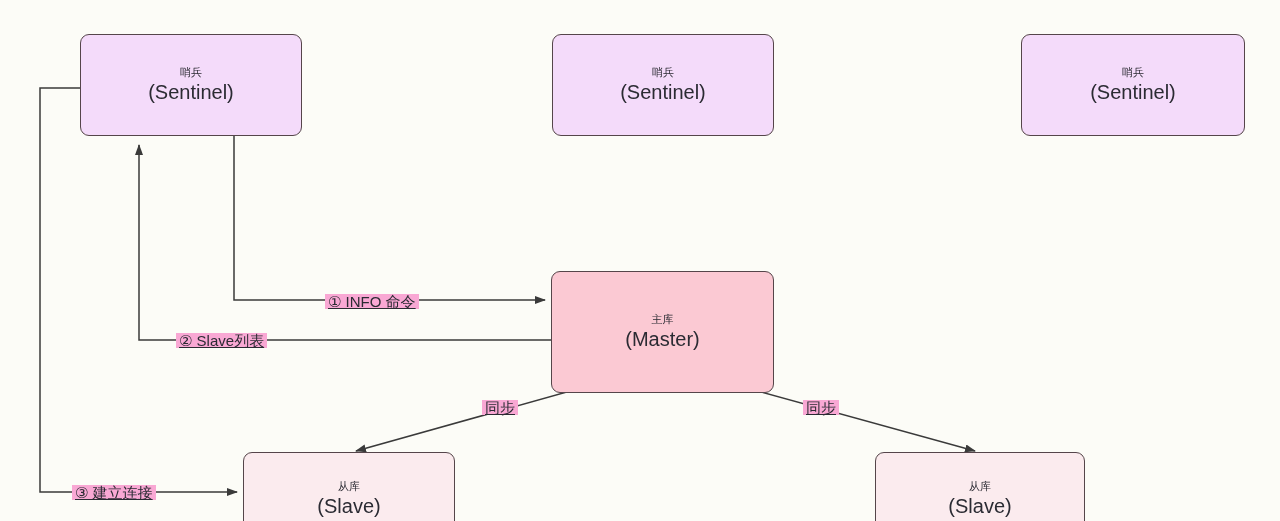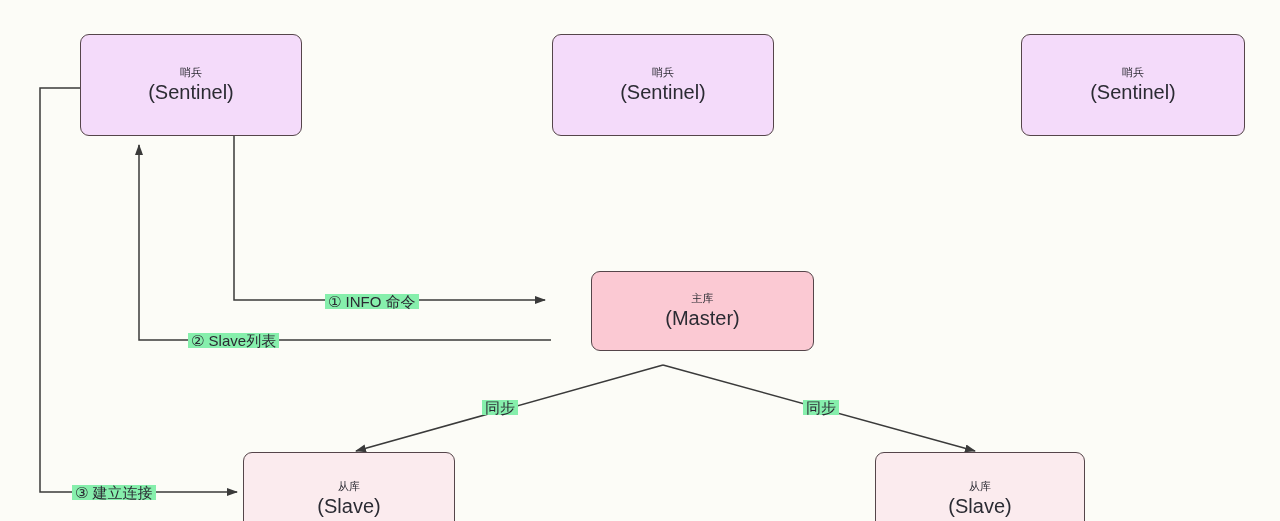--- a/index.html
+++ b/index.html
@@ -56,24 +56,25 @@
     background: #fbc9d3;
   }
   .node-slave {
     background: #fbebee;
   }
   .edge-label {
     position: absolute;
     font-size: 15px;
     color: #2b2b33;
     white-space: nowrap;
-    background: #86efac;
+    background: #f9a8d4;
     padding: 0 3px;
     z-index: 3;
     line-height: 1;
+    text-decoration: underline;
   }
 </style>
 </head>
 <body>
 
 <div id="diagram-root">
 
   <svg id="edge-layer" viewBox="0 0 1280 521" width="1280" height="521" xmlns="http://www.w3.org/2000/svg">
     <defs>
       <marker id="arrowhead" markerWidth="11" markerHeight="8" refX="10" refY="4" orient="auto" markerUnits="userSpaceOnUse">
@@ -110,38 +111,38 @@
   <div class="node node-sentinel" style="left:552px; top:34px; width:222px; height:102px;">
     <span class="cn">哨兵</span>
     <span class="en">(Sentinel)</span>
   </div>
 
   <div class="node node-sentinel" style="left:1021px; top:34px; width:224px; height:102px;">
     <span class="cn">哨兵</span>
     <span class="en">(Sentinel)</span>
   </div>
 
-  <div class="node node-master" style="left:551px; top:271px; width:223px; height:80px;margin-left:40px;">
+  <div class="node node-master" style="left:551px; top:271px; width:223px; height:122px;">
     <span class="cn">主库</span>
     <span class="en">(Master)</span>
   </div>
 
   <div class="node node-slave" style="left:243px; top:452px; width:212px; height:94px;">
     <span class="cn">从库</span>
     <span class="en">(Slave)</span>
   </div>
 
   <div class="node node-slave" style="left:875px; top:452px; width:210px; height:94px;">
     <span class="cn">从库</span>
     <span class="en">(Slave)</span>
   </div>
 
   <div class="edge-label" style="left:325px; top:294px;">① INFO 命令</div>
 
-  <div class="edge-label" style="left:188px; top:333px;">② Slave列表</div>
+  <div class="edge-label" style="left:176px; top:333px;">② Slave列表</div>
 
   <div class="edge-label" style="left:72px; top:485px;">③ 建立连接</div>
 
   <div class="edge-label" style="left:482px; top:400px;">同步</div>
 
   <div class="edge-label" style="left:803px; top:400px;">同步</div>
 
 </div>
 
 </body></html>

